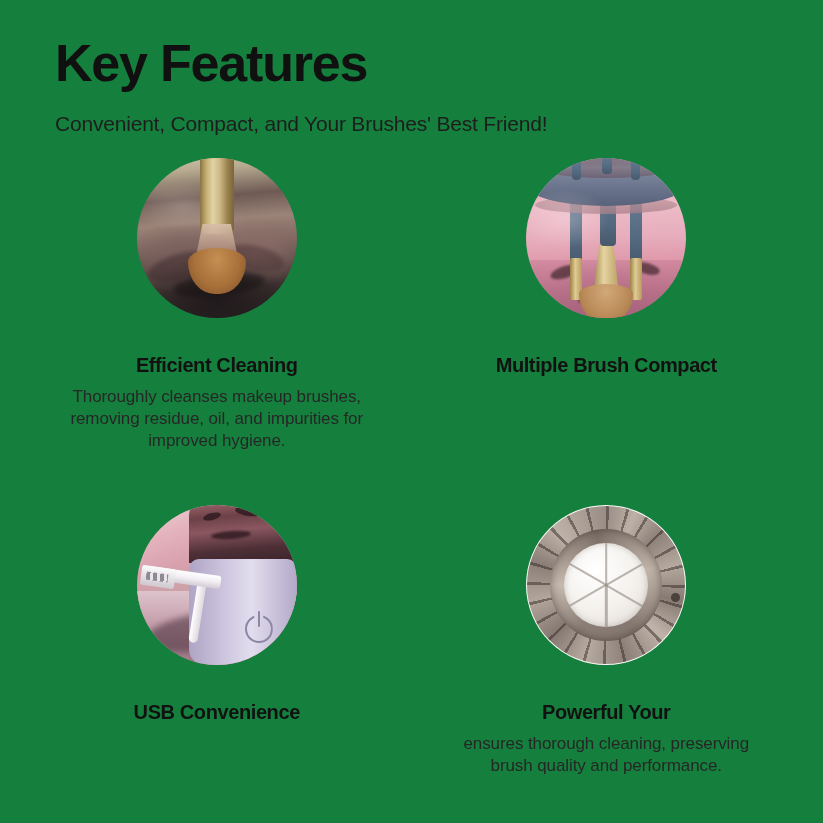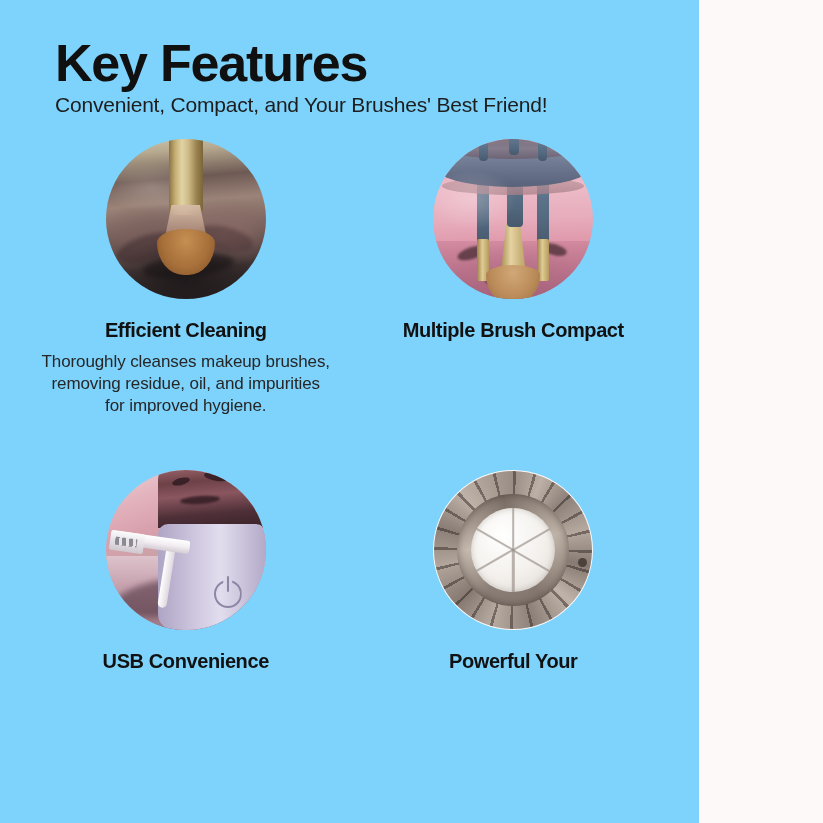--- a/index.html
+++ b/index.html
@@ -7,43 +7,43 @@
   body {
     width: 823px;
     height: 823px;
     background: #fdf9f9;
     font-family: "Liberation Sans", sans-serif;
     overflow: hidden;
     position: relative;
   }
 
   .page {
-    width: 699px;
+    width: 823px;
     height: 823px;
-    background: #7dd3fc;
+    background: #15803d;
     position: relative;
   }
 
   
   .header { padding: 36px 0 0 55px; }
 
   .page-title {
     font-size: 52px;
     font-weight: 700;
     letter-spacing: -1.2px;
     color: #101010;
     line-height: 1.05;
     font-family: "Liberation Sans", sans-serif;
   }
 
   .page-subtitle {
     font-size: 21px;
     font-weight: 400;
     color: #1d1d1d;
-    margin-top: 2px;
+    margin-top: 21px;
     letter-spacing: -0.2px;
   }
 
   
   .features {
     margin-top: 22px;
     display: grid;
     grid-template-columns: 1fr 1fr;
     column-gap: 0px;
     row-gap: 0px;
@@ -63,21 +63,21 @@
     border-radius: 50%;
     overflow: hidden;
     position: relative;
     flex: 0 0 auto;
   }
 
   .feature-title {
     font-size: 20px;
     font-weight: 700;
     color: #111111;
-    margin-top: 20px;
+    margin-top: 36px;
     letter-spacing: -0.4px;
     text-align: center;
   }
 
   .feature-desc {
     font-size: 17px;
     line-height: 1.32;
     color: #262626;
     margin-top: 9px;
     text-align: center;
@@ -443,16 +443,17 @@
         <div class="motor-hub">
           <div class="spoke sp1"></div>
           <div class="spoke sp2"></div>
           <div class="spoke sp3"></div>
           <div class="spoke sp4"></div>
           <div class="spoke sp5"></div>
           <div class="spoke sp6"></div>
         </div>
       </div>
       <div class="feature-title">Powerful Your</div>
+      <div class="feature-desc">ensures thorough cleaning, preserving brush quality and performance.</div>
     </div>
 
   </div>
 </div>
 
 </body></html>

